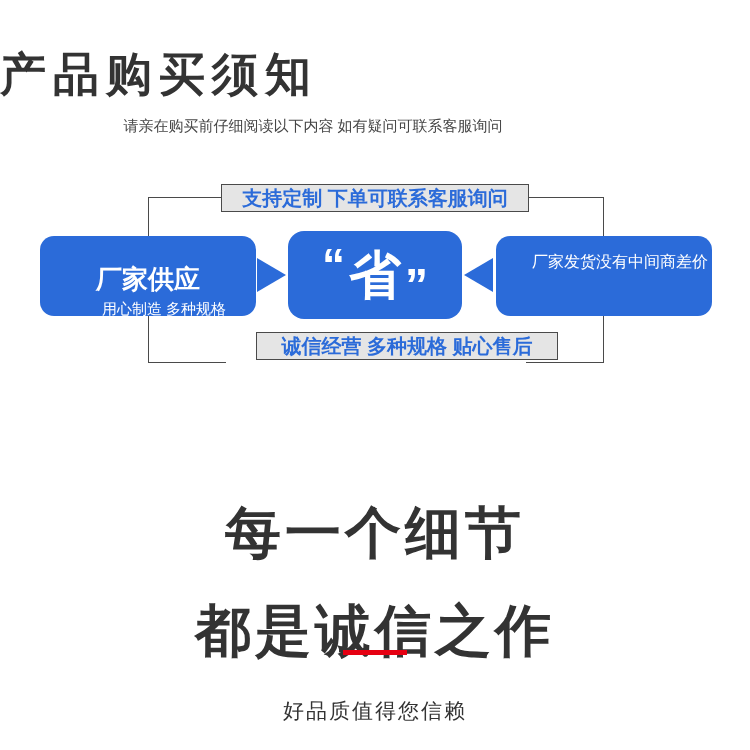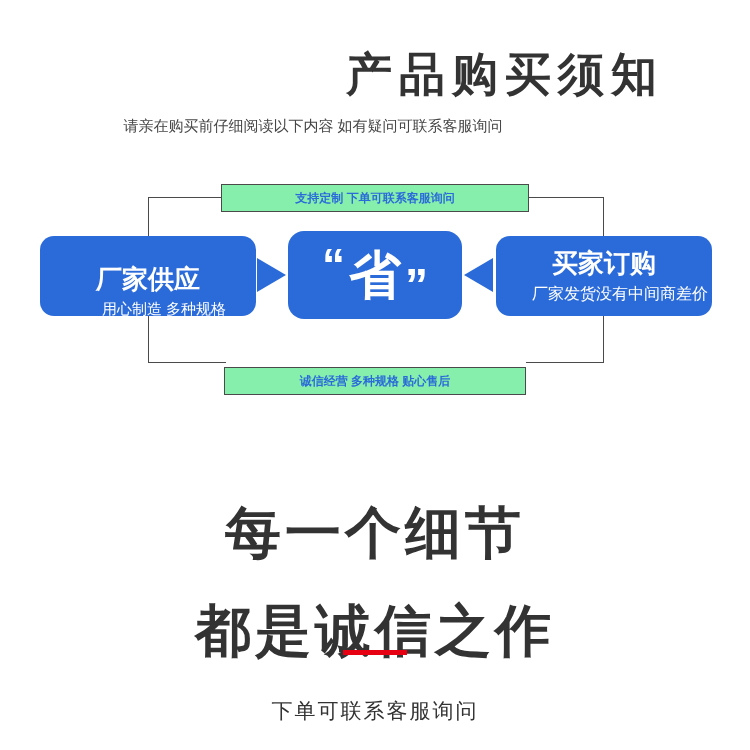--- a/index.html
+++ b/index.html
@@ -11,21 +11,21 @@
     width: 750px;
     height: 750px;
     margin: 0 auto;
     background: #ffffff;
     overflow: hidden;
   }
 
   .title {
     position: absolute;
     top: 44px; left: 0; width: 664px;
-    text-align: right;
+    text-align: left;
     font-size: 46px;
     font-weight: 700;
     letter-spacing: 7px;
     color: #333333;
   }
 
   .subtitle {
     position: absolute;
     top: 117px; left: 0; width: 626px;
     text-align: center;
@@ -33,31 +33,31 @@
     color: #464646;
   }
 
   .banner {
     position: absolute;
     left: 50%;
     transform: translateX(-50%);
     height: 28px;
     line-height: 26px;
     border: 1px solid #4a4a4a;
-    background: #86efac;
+    background: #e5e5e5;
     color: var(--accent);
-    font-size: 12px;
+    font-size: 20px;
     font-weight: 700;
     text-align: center;
     white-space: nowrap;
     padding: 0 16px;
     z-index: 2;
   }
   .top-banner { top: 184px; min-width: 308px; }
-  .bottom-banner { top: 367px; min-width: 302px; }
+  .bottom-banner { top: 332px; min-width: 302px; margin-left: 32px; }
 
   .line { position: absolute; background: #4a4a4a; z-index: 1; }
 
   .card {
     position: absolute;
     background: var(--accent);
     border-radius: 14px;
     color: #ffffff;
     text-align: center;
     z-index: 2;
@@ -147,26 +147,25 @@
 
   <div class="card center-card">
     <span class="quote open">“</span>
     <span class="save-char">省</span>
     <span class="quote close">”</span>
   </div>
 
   <div class="arrow arrow-to-left"></div>
 
   <div class="card right-card">
-    <div class="card-title">买家订购</div>
     <div class="card-sub">厂家发货没有中间商差价</div>
   </div>
 
   <div class="banner bottom-banner">诚信经营 多种规格 贴心售后</div>
 
   <h2 class="big-line l1">每一个细节</h2>
   <h2 class="big-line l2">都是诚信之作</h2>
 
   <div class="red-divider"></div>
 
-  <p class="tagline">下单可联系客服询问</p>
+  <p class="tagline">好品质值得您信赖</p>
 
 </div>
 
 </body></html>

